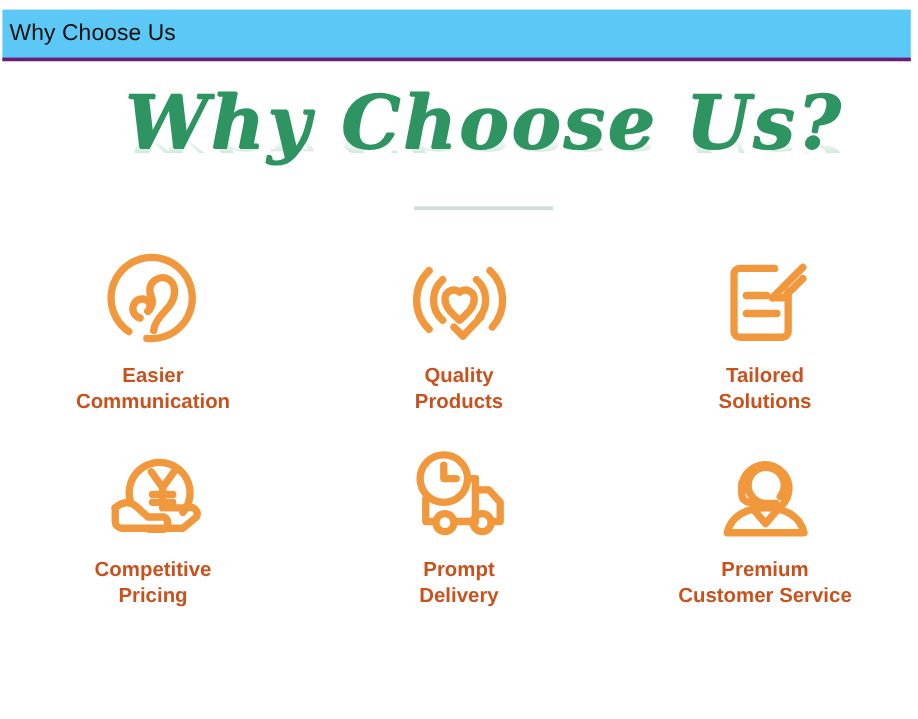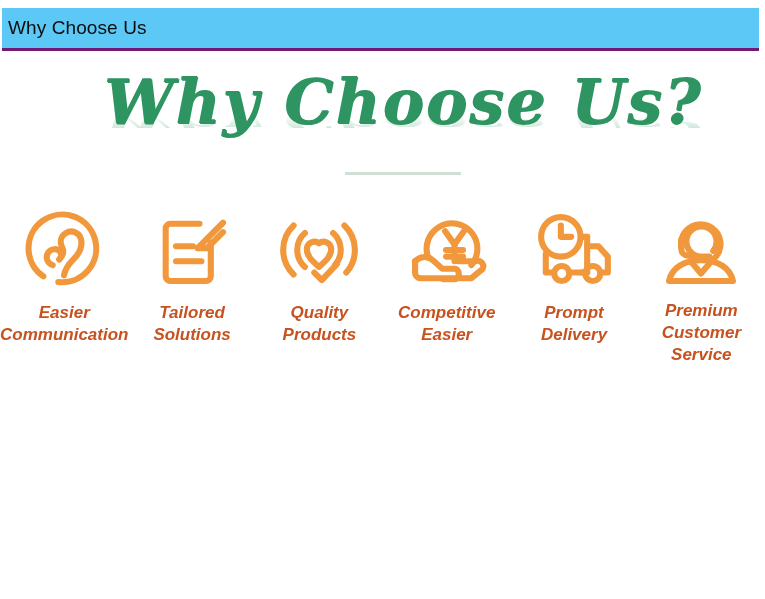--- a/index.html
+++ b/index.html
@@ -86,23 +86,22 @@
     width: 116px;
     height: 3px;
     background: #cfdfd6;
     margin: 14px auto 0 auto;
   }
 
   
   .grid {
     margin-top: 36px;
     display: grid;
-    grid-template-columns: repeat(6, 1fr);
+    grid-template-columns: repeat(3, 1fr);
     grid-row-gap: 0px;
-    font-style: italic;
   }
   .cell {
     display: flex;
     flex-direction: column;
     align-items: center;
     justify-content: flex-start;
     height: 162px;
   }
   .icon-wrap {
     width: 96px;
@@ -151,60 +150,60 @@
           <path d="M45 60 c4 -4 5 -9 3 -13 c-3 -6 -1 -12 4 -15 c6 -4 14 -1 16 6 c2 8 -2 16 -8 22 c-5 5 -9 10 -10 17"></path>
         </svg>
       </span>
       <div class="label">Easier
 Communication</div>
     </div>
 
     <div class="cell">
       <span class="icon-wrap">
         <svg viewBox="0 0 100 100" fill="none" stroke="#F2983C" stroke-width="6.5" stroke-linecap="round" stroke-linejoin="round">
-          <path d="M70 42 V78 a5 5 0 0 1 -5 5 H27 a5 5 0 0 1 -5 -5 V27 a5 5 0 0 1 5 -5 H58"></path>
-          <path d="M33 46 H51"></path>
-          <path d="M33 62 H60"></path>
-          <path d="M56 48 L83 21"></path>
-          <path d="M56 48 l10 0 l17 -17"></path>
-        </svg>
-      </span>
-      <div class="label">Tailored
-Solutions</div>
-    </div>
-
-    <div class="cell">
-      <span class="icon-wrap">
-        <svg viewBox="0 0 100 100" fill="none" stroke="#F2983C" stroke-width="6.5" stroke-linecap="round" stroke-linejoin="round">
           <path d="M35 32 a24 24 0 0 0 0 36"></path>
           <path d="M23 24 a36 36 0 0 0 0 52"></path>
           <path d="M65 32 a24 24 0 0 1 2 34"></path>
           <path d="M77 24 a36 36 0 0 1 2 50"></path>
           <path d="M50 68 C42 61 37 56 37 49 a8 8 0 0 1 13 -6 a8 8 0 0 1 13 6 c0 7 -5 12 -13 19 z"></path>
           <path d="M45 74 l8 8 l16 -17"></path>
         </svg>
       </span>
       <div class="label">Quality
 Products</div>
+    </div>
+
+    <div class="cell">
+      <span class="icon-wrap">
+        <svg viewBox="0 0 100 100" fill="none" stroke="#F2983C" stroke-width="6.5" stroke-linecap="round" stroke-linejoin="round">
+          <path d="M70 42 V78 a5 5 0 0 1 -5 5 H27 a5 5 0 0 1 -5 -5 V27 a5 5 0 0 1 5 -5 H58"></path>
+          <path d="M33 46 H51"></path>
+          <path d="M33 62 H60"></path>
+          <path d="M56 48 L83 21"></path>
+          <path d="M56 48 l10 0 l17 -17"></path>
+        </svg>
+      </span>
+      <div class="label">Tailored
+Solutions</div>
     </div>
 
     <div class="cell">
       <span class="icon-wrap">
         <svg viewBox="0 0 100 100" fill="none" stroke="#F2983C" stroke-width="6.5" stroke-linecap="round" stroke-linejoin="round">
           <path d="M30 58 A27 27 0 1 1 76 66"></path>
           <path d="M48 30 L58 44 L68 30"></path>
           <path d="M58 44 V62"></path>
           <path d="M49 50 H67"></path>
           <path d="M49 57 H67"></path>
           <path d="M16 62 c6 -6 14 -6 19 -1 l10 9 h14 a6 6 0 0 1 0 11 H46"></path>
           <path d="M16 62 v12 a6 6 0 0 0 6 6 h54 l12 -10 a6 6 0 0 0 -8 -8 H62"></path>
         </svg>
       </span>
       <div class="label">Competitive
-Easier</div>
+Pricing</div>
     </div>
 
     <div class="cell">
       <span class="icon-wrap">
         <svg viewBox="0 0 100 100" fill="none" stroke="#F2983C" stroke-width="6.5" stroke-linecap="round" stroke-linejoin="round">
           <path d="M20 54 V74 H28"></path>
           <path d="M46 74 H58"></path>
           <path d="M64 36 H20"></path>
           <path d="M64 36 V74 h-6"></path>
           <path d="M64 46 H76 l10 11 V74 h-8"></path>

